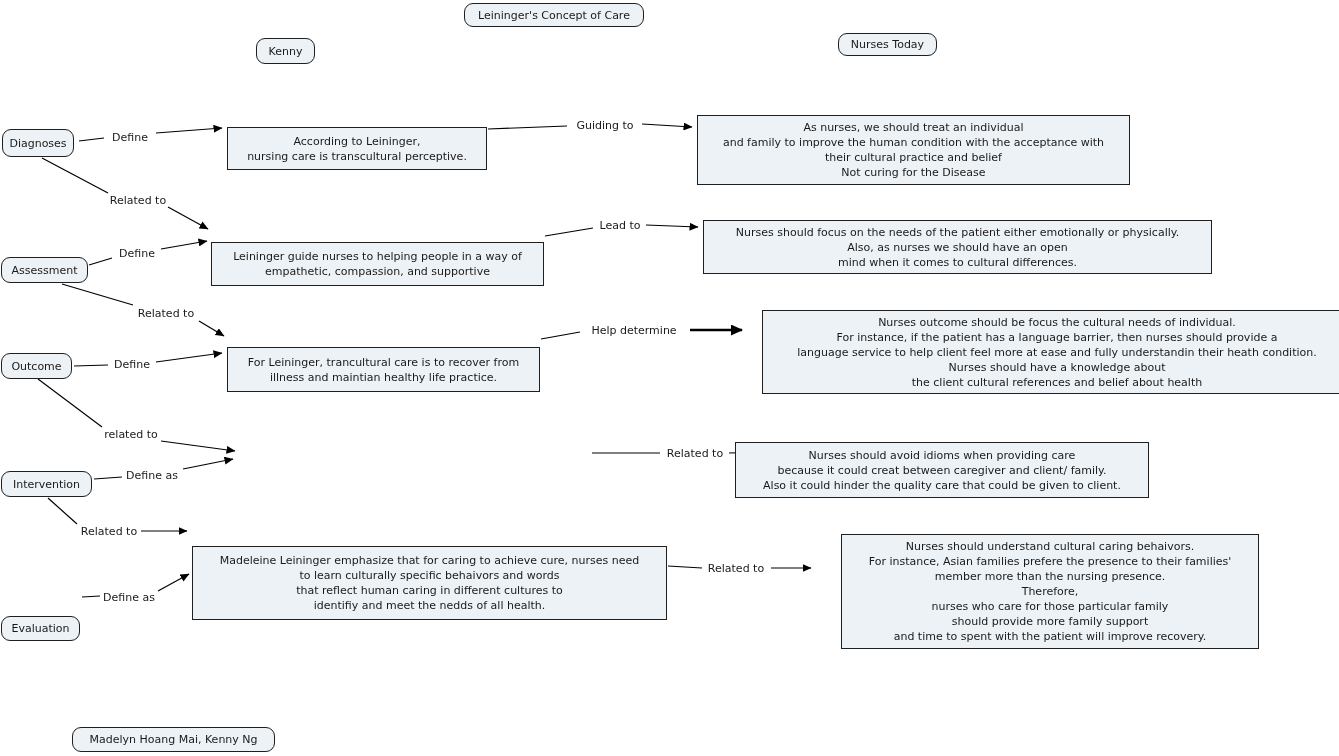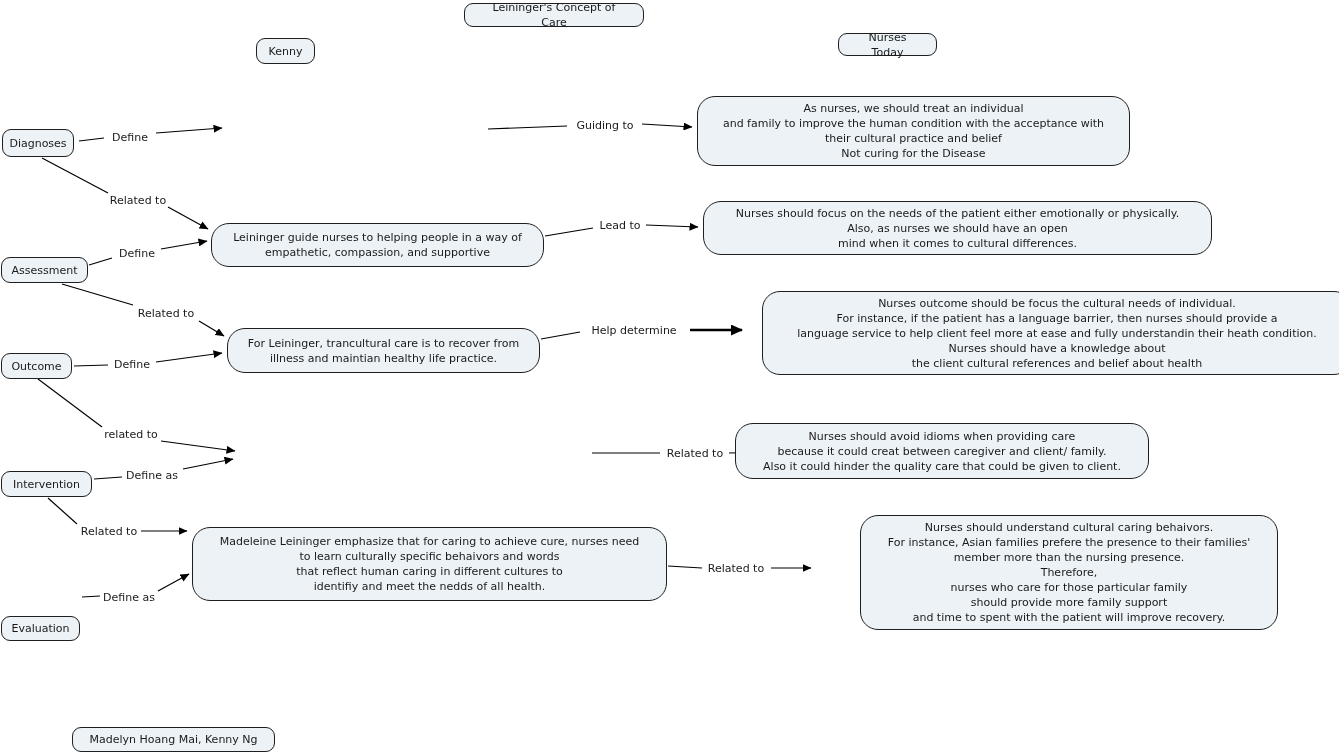--- a/index.html
+++ b/index.html
@@ -19,23 +19,23 @@
     background:#edf2f6;
     border:1px solid #1f1f1f;
     border-radius:9px;
     display:flex;
     align-items:center;
     justify-content:center;
     text-align:center;
     font-size:11px;
     line-height:15px;
     white-space:pre-line;
-    padding:2px 14px;
+    padding:2px 6px;
   }
-  .node.big{border-radius:18px;}
+  .node.big{border-radius:0;margin-top:19px;}
   .edge-label{
     position:absolute;
     z-index:2;
     transform:translate(-50%,-50%);
     font-size:11px;
     line-height:13px;
     white-space:nowrap;
     color:#1a1a1a;
   }
 </style>
@@ -102,20 +102,22 @@
   <div class="node" style="left:464px;top:3px;width:180px;height:24px">Leininger's Concept of Care</div>
   <div class="node" style="left:256px;top:38px;width:59px;height:26px">Kenny</div>
   <div class="node" style="left:838px;top:33px;width:99px;height:23px">Nurses Today</div>
 
   <div class="node" style="left:2px;top:129px;width:72px;height:28px">Diagnoses</div>
   <div class="node" style="left:1px;top:257px;width:87px;height:26px">Assessment</div>
   <div class="node" style="left:1px;top:353px;width:71px;height:26px">Outcome</div>
   <div class="node" style="left:1px;top:471px;width:91px;height:26px">Intervention</div>
   <div class="node" style="left:1px;top:616px;width:79px;height:25px">Evaluation</div>
 
+  <div class="node big" style="left:227px;top:108px;width:260px;height:43px">According to Leininger,
+nursing care is transcultural perceptive.</div>
   <div class="node big" style="left:211px;top:223px;width:333px;height:44px">Leininger guide nurses to helping people in a way of
 empathetic, compassion, and supportive</div>
   <div class="node big" style="left:227px;top:328px;width:313px;height:45px">For Leininger, trancultural care is to recover from
 illness and maintian healthy life practice.</div>
   <div class="node big" style="left:192px;top:527px;width:475px;height:74px">Madeleine Leininger emphasize that for caring to achieve cure, nurses need
 to learn culturally specific behaivors and words
 that reflect human caring in different cultures to
 identifiy and meet the nedds of all health.</div>
 
   <div class="node big" style="left:697px;top:96px;width:433px;height:70px">As nurses, we should treat an individual
@@ -126,21 +128,21 @@
 Also, as nurses we should have an open
 mind when it comes to cultural differences.</div>
   <div class="node big" style="left:762px;top:291px;width:590px;height:84px">Nurses outcome should be focus  the cultural needs of individual.
 For instance, if the patient has a language barrier, then nurses should provide a
 language service to help client feel more at ease and fully understandin their heath condition.
 Nurses should have a knowledge about
 the client cultural references and belief about health</div>
   <div class="node big" style="left:735px;top:423px;width:414px;height:56px">Nurses should avoid idioms when providing care
 because it could creat between caregiver and client/ family.
 Also it could hinder the quality care that could be given to client.</div>
-  <div class="node big" style="left:860px;top:515px;width:418px;height:115px">Nurses should understand cultural caring behaivors.
+  <div class="node big" style="left:841px;top:515px;width:418px;height:115px">Nurses should understand cultural caring behaivors.
 For instance, Asian families prefere the presence to their families'
 member more than the nursing presence.
 Therefore,
 nurses who care for those particular family
 should provide more family support
 and time to spent with the patient will improve recovery.</div>
 
   <div class="node" style="left:72px;top:727px;width:203px;height:25px">Madelyn Hoang Mai, Kenny Ng</div>
 
   <span class="edge-label" style="left:130px;top:137px">Define</span>

